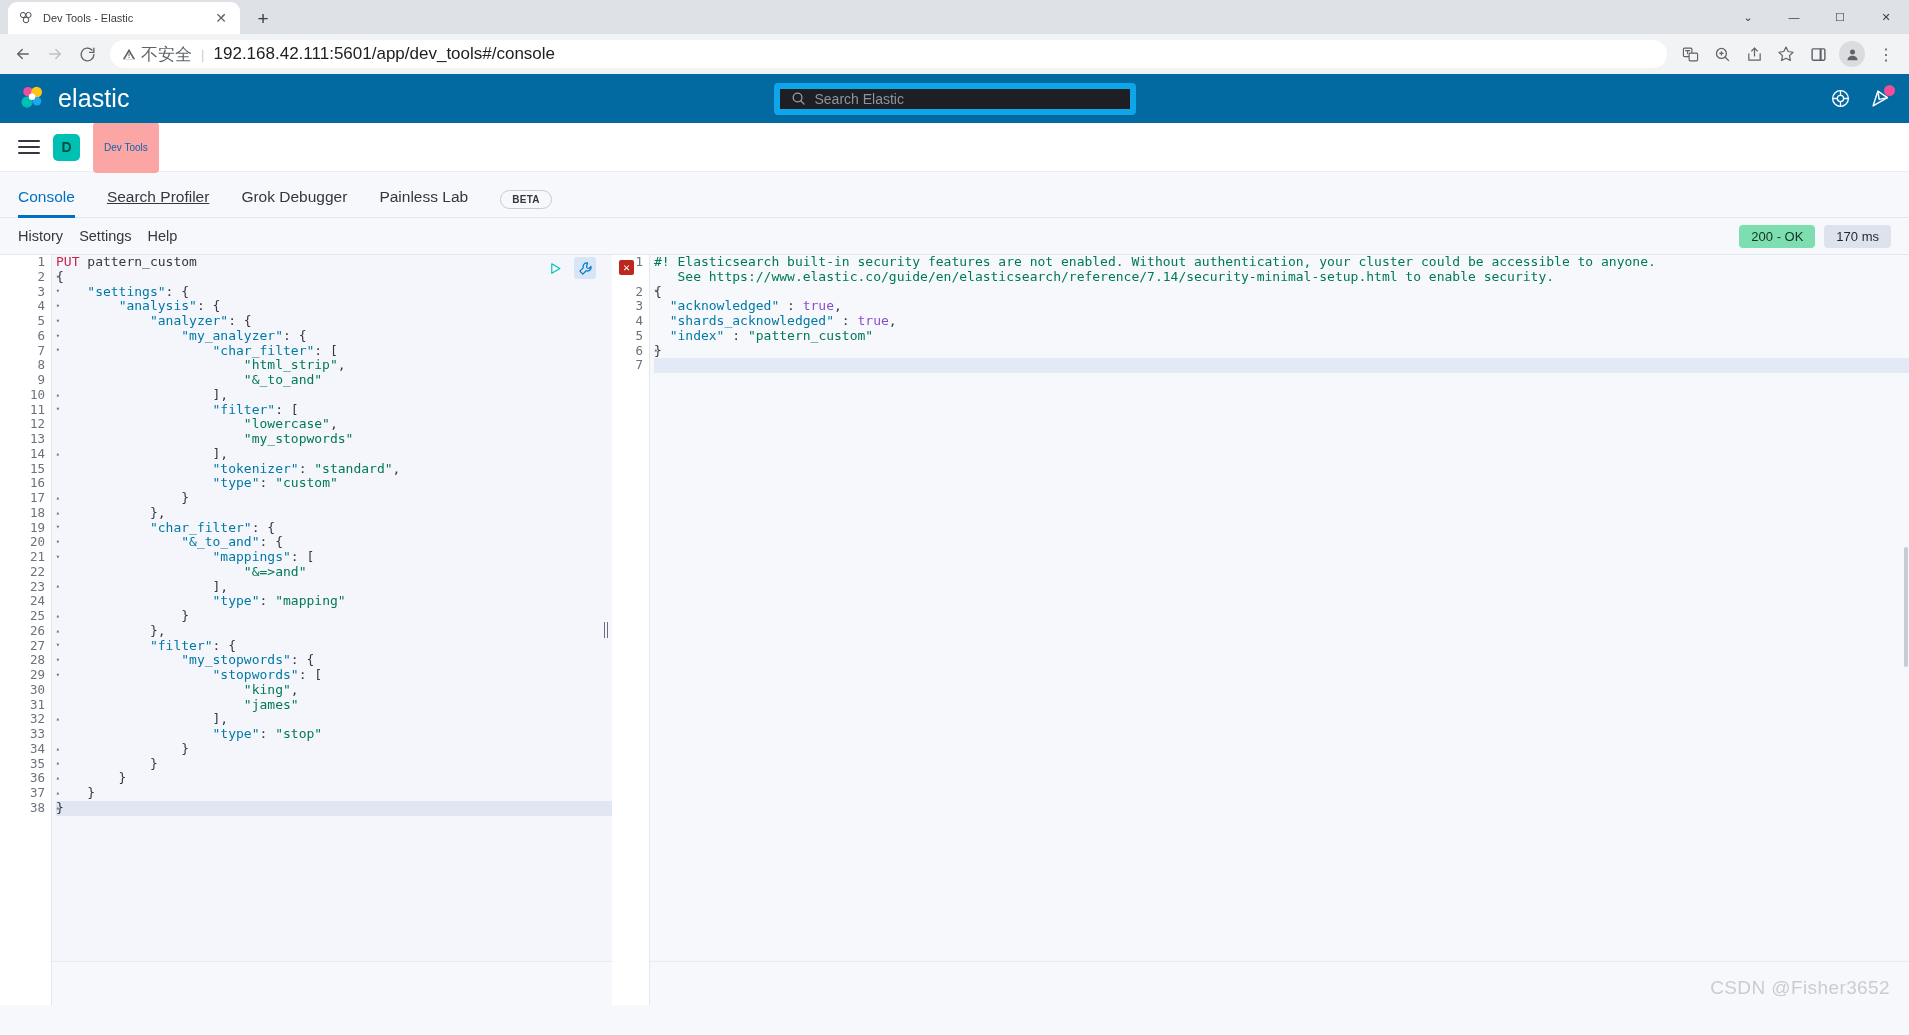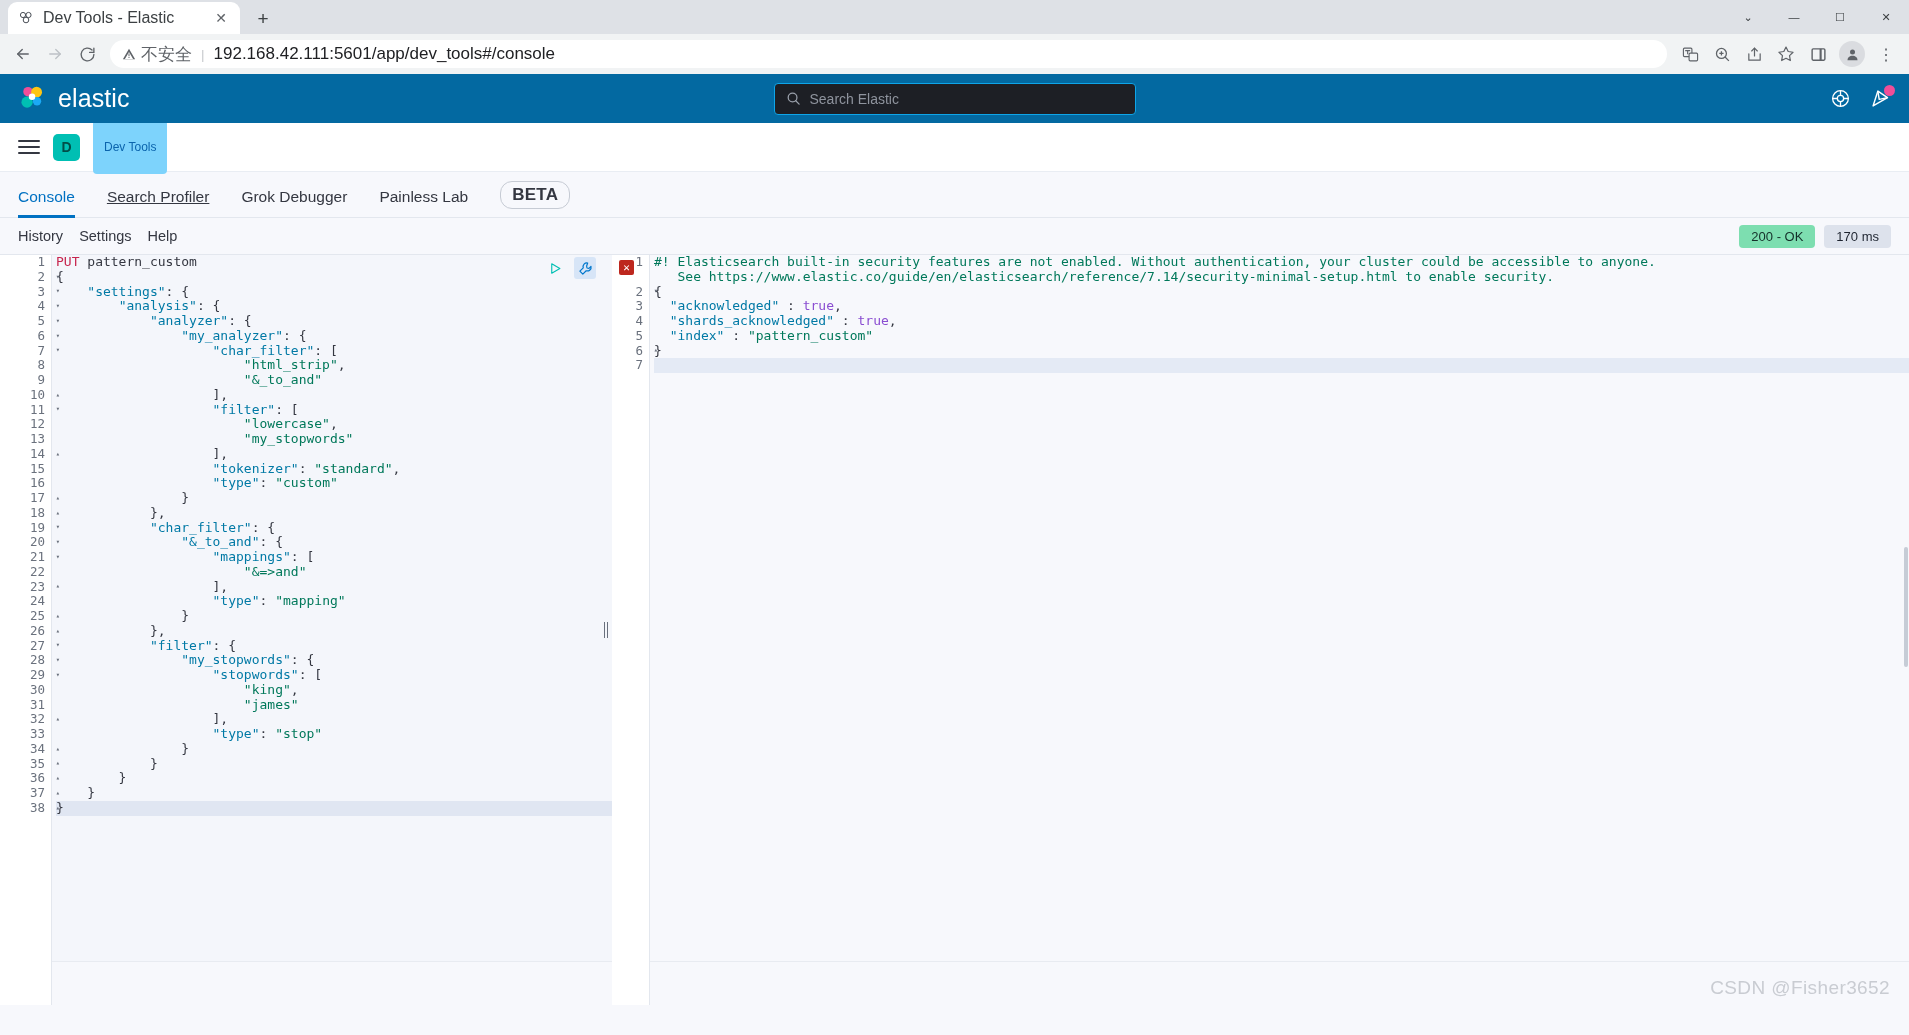--- a/index.html
+++ b/index.html
@@ -28,21 +28,21 @@
     align-items: center;
     padding: 0 10px;
     gap: 9px;
     font-size: 12px;
     color: #3c4043;
   }
   .tab-favicon { width: 16px; height: 16px; flex: 0 0 16px; display:block; }
   .tab-title {
     flex: 1;
     white-space: nowrap; overflow: hidden; text-overflow: ellipsis;
-    font-size: 16px;
+    font-size: 11px;
   }
   .tab-close {
     width: 18px; height: 18px;
     display: flex; align-items: center; justify-content: center;
     color: #5f6368; font-size: 14px; line-height: 1;
     border-radius: 50%;
   }
   .new-tab-btn {
     width: 28px; height: 28px; margin-left: 9px; margin-bottom: 2px;
     display: flex; align-items: center; justify-content: center;
@@ -112,21 +112,21 @@
   }
   .elastic-logo { display: flex; align-items: center; gap: 11px; }
   .elastic-wordmark {
     color: #fff; font-size: 25px; font-weight: 400; letter-spacing: 0.1px;
     font-family: "Liberation Sans", sans-serif;
   }
   .global-search {
     position: absolute; left: 50%; transform: translateX(-50%);
     width: 362px; height: 32px;
     background: #1d1f25;
-    border: 1px solid #0ea5e9;
+    border: 6px solid #0ea5e9;
     border-radius: 4px;
     display: flex; align-items: center;
     gap: 9px; padding: 0 11px;
   }
   .global-search input {
     flex: 1; background: transparent; border: none; outline: none;
     color: #c6c9d0; font-size: 14px; font-family: "Liberation Sans", sans-serif;
   }
   .global-search input::placeholder { color: #8e939d; }
   .header-right {
@@ -154,23 +154,23 @@
   .hamburger { width: 22px; height: 22px; display:flex; flex-direction:column; justify-content:center; gap:4px; }
   .hamburger span { display:block; height: 2px; background: #343741; border-radius: 1px; }
   .space-avatar {
     width: 27px; height: 27px; border-radius: 5px;
     background: #00bfb3;
     color: #014e48;
     display: flex; align-items: center; justify-content: center;
     font-size: 14px; font-weight: 600;
   }
   .breadcrumb-chip {
-    background: #7dd3fc;
+    background: #fca5a5;
     color: #0b64ad;
-    font-size: 12px;
+    font-size: 10px;
     padding: 20px 11px;
     border-radius: 4px;
   }
 
   
   .tabs-row {
     height: 46px;
     background: #f7f8fc;
     display: flex;
     align-items: flex-end;
@@ -192,21 +192,21 @@
     content: ''; position: absolute;
     left: 0; right: 16px; bottom: -1px; height: 3px;
     background: #0071c2;
   }
   .app-tab.hovered span { text-decoration: underline; }
   .beta-badge {
     display: inline-block;
     border: 1px solid #c6cbd4;
     border-radius: 12px;
     padding: 3px 11px;
-    font-size: 17px;
+    font-size: 10px;
     font-weight: 700;
     color: #343741;
     letter-spacing: 0.3px;
     margin-bottom: 8px;
     background: #f7f8fc;
   }
 
   
   .console-menu {
     height: 36px;

